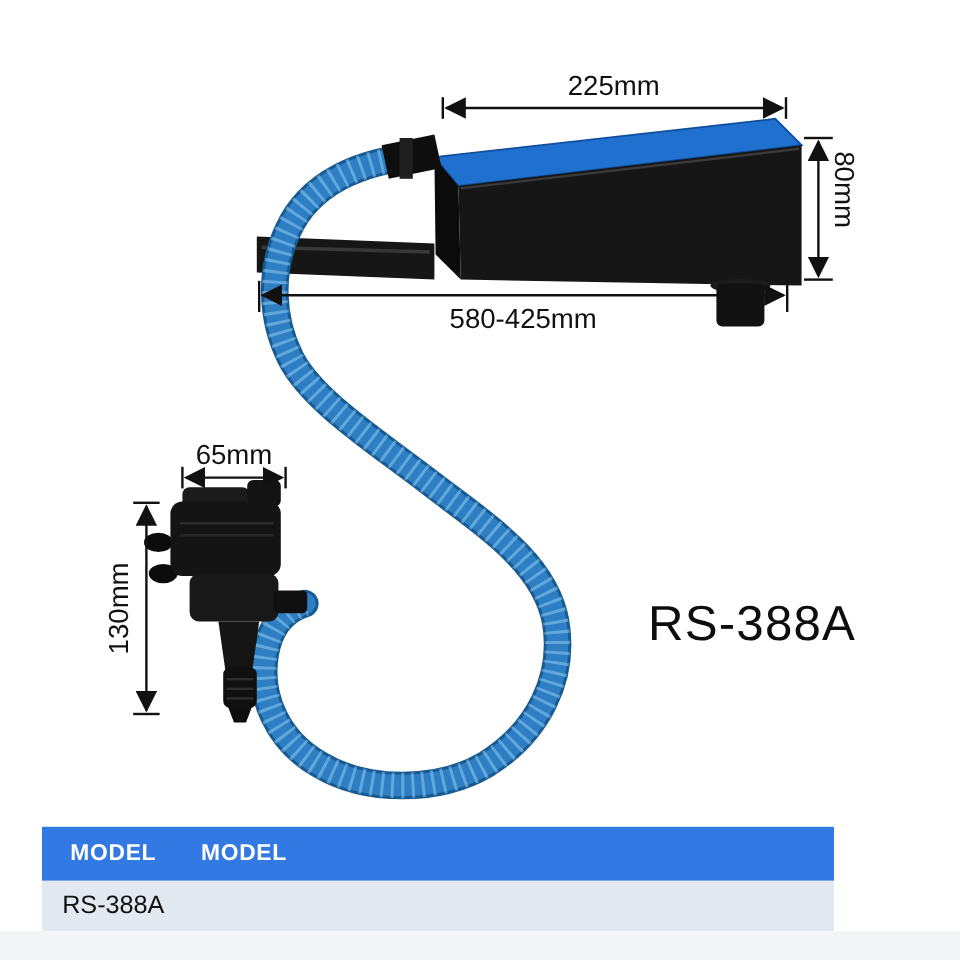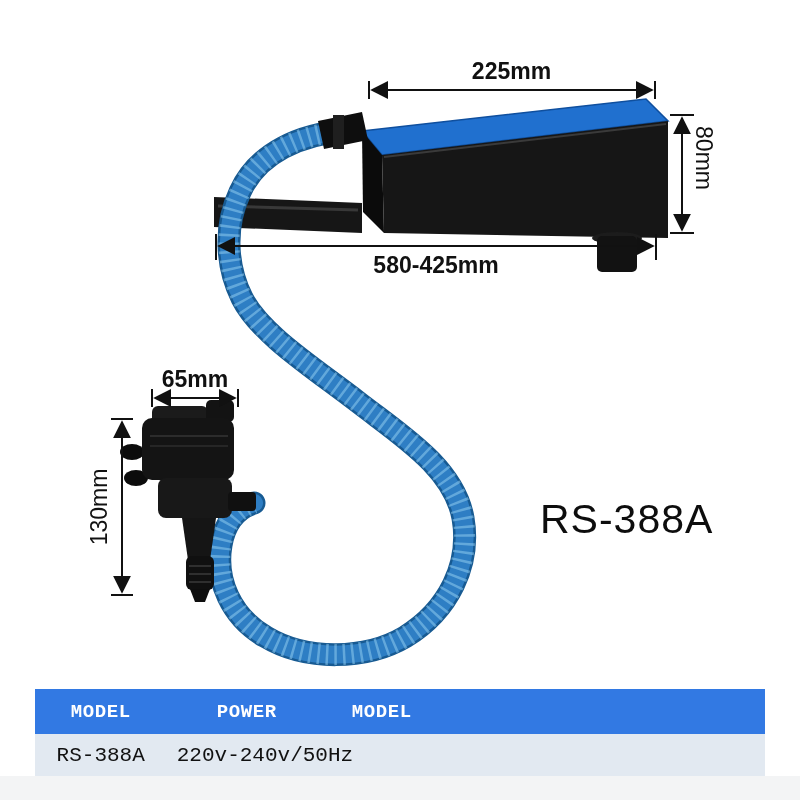--- a/index.html
+++ b/index.html
@@ -2,28 +2,28 @@
 <html><head>
 <meta charset="utf-8">
 <style>
   html,body{margin:0;padding:0;background:#fff;}
   .stage{
     position:relative;width:800px;height:800px;background:#ffffff;overflow:hidden;
     font-family:"Liberation Sans",sans-serif;color:#111;
   }
   .art{position:absolute;left:0;top:0;width:800px;height:800px;}
   .dim-label{position:absolute;font-size:23px;color:#111;white-space:nowrap;}
-  .dim-label.center{text-align:center;font-weight:bold;}
+  .dim-label.center{text-align:center;}
   .rot-cw{transform:translate(-50%,-50%) rotate(90deg);}
   .rot-ccw{transform:translate(-50%,-50%) rotate(-90deg);}
   .model-big{
     position:absolute;left:540px;top:496px;font-size:41px;font-weight:500;
     letter-spacing:1px;color:#0d0d0d;
   }
-  .spec-table{position:absolute;left:35px;top:689px;width:730px;font-family:Liberation Mono, monospace;}
+  .spec-table{position:absolute;left:35px;top:689px;width:660px;}
   .spec-header{
     display:flex;background:#3279e3;color:#ffffff;height:45px;align-items:center;
     font-size:19px;font-weight:bold;letter-spacing:.6px;
   }
   .spec-row{
     display:flex;background:#e2e9f1;height:42px;align-items:center;
     font-size:21px;color:#111;
   }
   .cell{text-align:center;}
   .c1{width:18%}.c2{width:27%}.c3{width:22%}.c4{width:15%}.c5{width:18%}
@@ -126,24 +126,22 @@
 
   <div class="dim-label center" style="left:150px;top:366px;width:90px;">65mm</div>
 
   <div class="dim-label rot-ccw" style="left:99px;top:507px;">130mm</div>
 
   <div class="model-big">RS-388A</div>
 
   <div class="spec-table">
     <div class="spec-header">
       <div class="cell c1">MODEL</div>
-      <div class="cell c3">POWER</div>
       <div class="cell c4">MODEL</div>
     </div>
     <div class="spec-row">
       <div class="cell c1">RS-388A</div>
-      <div class="cell c2">220v-240v/50Hz</div>
     </div>
   </div>
 
   <div class="bottom-strip"></div>
 
 </div>
 
 </body></html>

